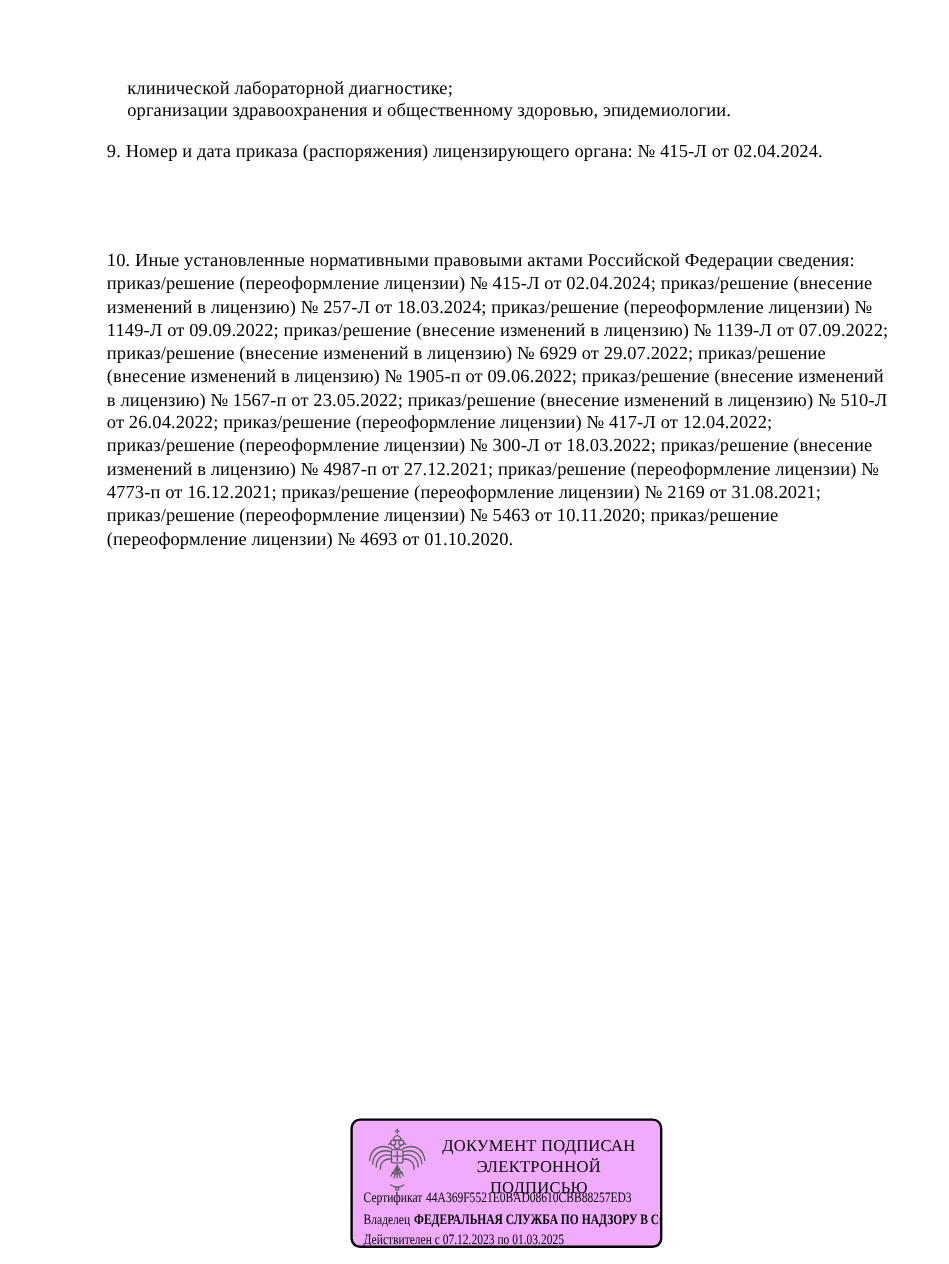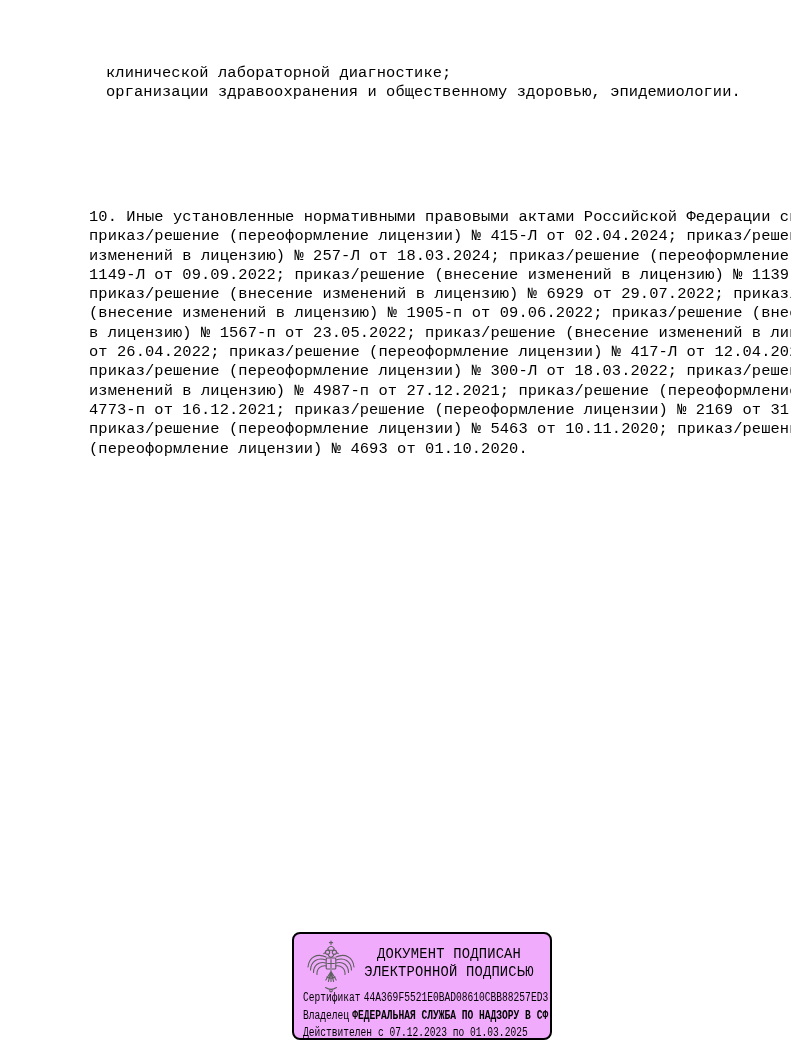--- a/index.html
+++ b/index.html
@@ -6,21 +6,21 @@
     margin: 0;
     padding: 0;
     background: #ffffff;
   }
   .page {
     position: relative;
     width: 791px;
     height: 1053px;
     background: #ffffff;
     overflow: hidden;
-    font-family: Liberation Mono, monospace;
+    font-family: Liberation Serif, serif;
     color: #000000;
   }
   .txt {
     position: absolute;
     white-space: pre;
     font-size: 15.4px;
     line-height: 19.3px;
     letter-spacing: 0.1px;
   }
   
@@ -69,20 +69,21 @@
   .stamp .valid { top: 92px; }
 </style>
 </head>
 <body>
 
 <div class="page">
 
   <div class="txt" style="left:106px; top:64px;">клинической лабораторной диагностике;
 организации здравоохранения и общественному здоровью, эпидемиологии.</div>
 
+  <div class="txt" style="left:89px; top:117px;">9. Номер и дата приказа (распоряжения) лицензирующего органа: № 415-Л от 02.04.2024.</div>
 
   <div class="txt" style="left:89px; top:160px;margin-top:48px;">10. Иные установленные нормативными правовыми актами Российской Федерации сведения:
 приказ/решение (переоформление лицензии) № 415-Л от 02.04.2024; приказ/решение (внесение
 изменений в лицензию) № 257-Л от 18.03.2024; приказ/решение (переоформление лицензии) №
 1149-Л от 09.09.2022; приказ/решение (внесение изменений в лицензию) № 1139-Л от 07.09.2022;
 приказ/решение (внесение изменений в лицензию) № 6929 от 29.07.2022; приказ/решение
 (внесение изменений в лицензию) № 1905-п от 09.06.2022; приказ/решение (внесение изменений
 в лицензию) № 1567-п от 23.05.2022; приказ/решение (внесение изменений в лицензию) № 510-Л
 от 26.04.2022; приказ/решение (переоформление лицензии) № 417-Л от 12.04.2022;
 приказ/решение (переоформление лицензии) № 300-Л от 18.03.2022; приказ/решение (внесение

